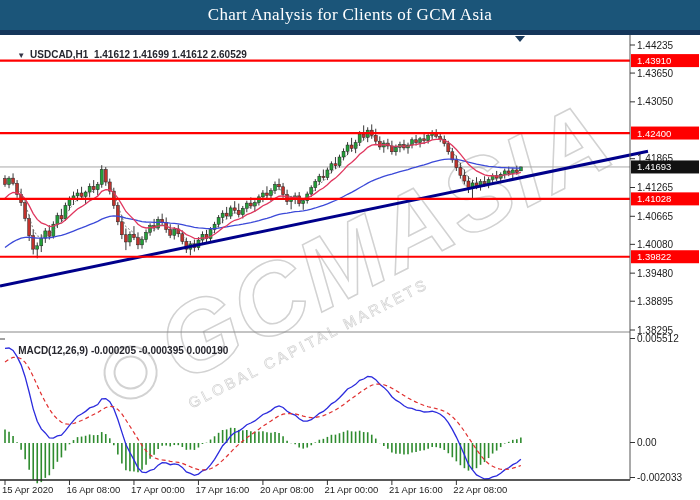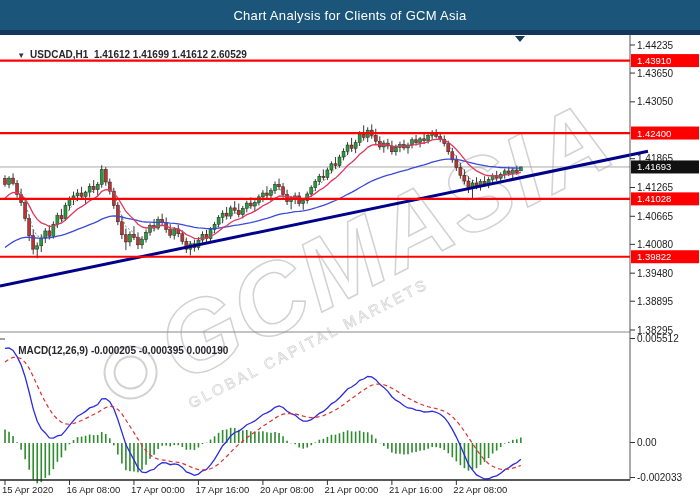--- a/index.html
+++ b/index.html
@@ -1,20 +1,20 @@
 <!DOCTYPE html>
 <html><head>
 <meta charset="utf-8">
 <style>
   html,body{margin:0;padding:0;background:#9a9a9a;}
   .stage{position:relative;width:700px;height:500px;background:#ffffff;overflow:hidden;
          font-family:"Liberation Sans",sans-serif;}
   .titlebar{position:absolute;left:0;top:0;width:700px;height:30px;background:#1b5579;
             border-bottom:5px solid #14365a;display:flex;align-items:center;justify-content:center;}
-  .titlebar span{color:#ffffff;font-family:Liberation Sans, sans-serif;font-size:13px;letter-spacing:.3px;}
+  .titlebar span{color:#ffffff;font-family:Liberation Serif, serif;font-size:17px;letter-spacing:.3px;}
   svg{position:absolute;left:0;top:0;}
   .overlay{position:absolute;z-index:5;pointer-events:none;}
   .symbol-line{left:6px;top:38px;font-size:10px;font-weight:bold;color:#26262e;white-space:pre;}
   .symbol-line .dd{font-size:8px;color:#333344;margin-right:5px;}
   .macd-line-label{left:7px;top:334px;font-size:10px;font-weight:bold;color:#26262e;white-space:pre;}
   text{font-family:"Liberation Sans",sans-serif;}
 </style>
 </head>
 <body>
 

